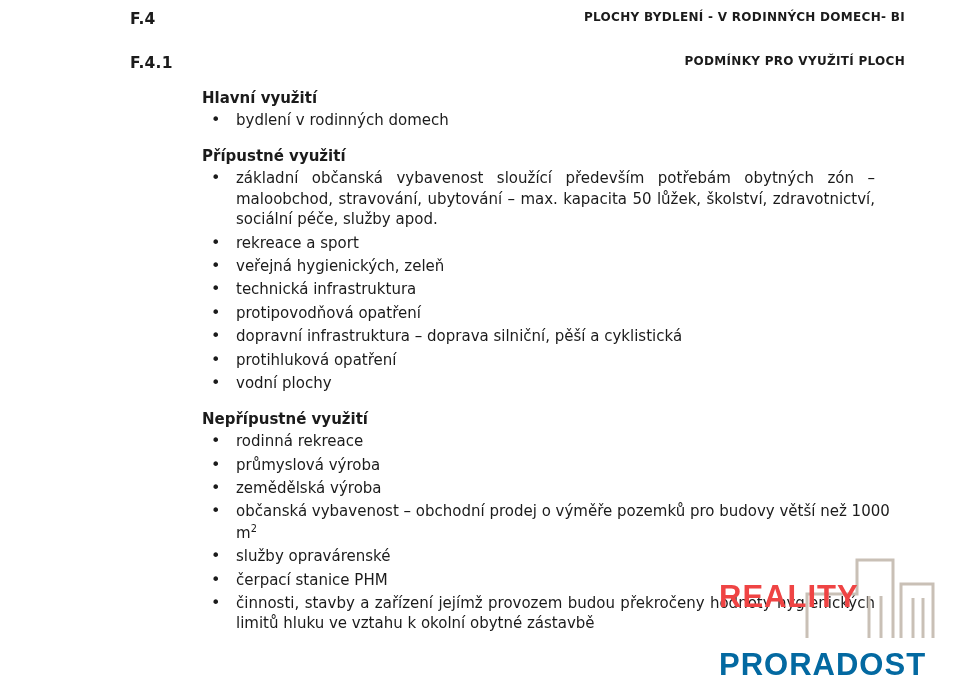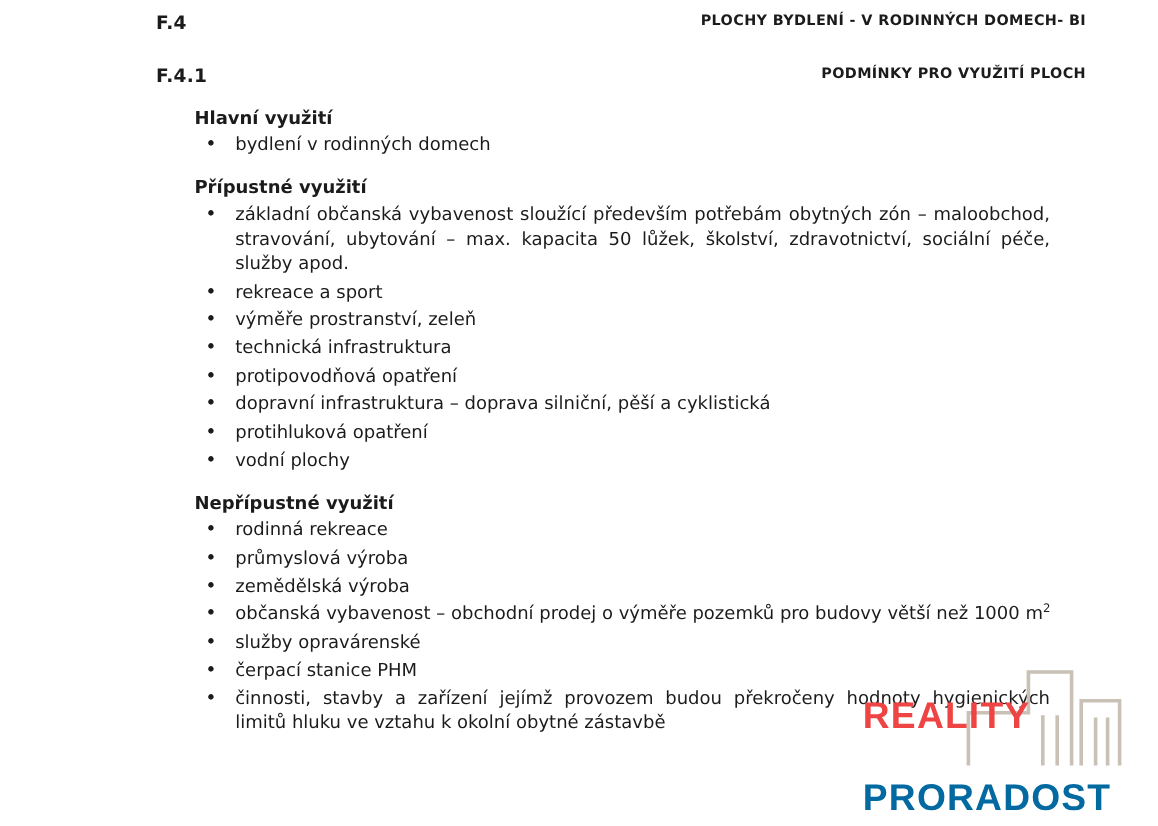--- a/index.html
+++ b/index.html
@@ -47,21 +47,21 @@
     width: 72px;
   }
   .heading-text {
     font-weight: bold;
     font-size: 12px;
     letter-spacing: 0.3px;
   }
 
   
   .section {
-    margin-left: 32px;
+    margin-left: 72px;
   }
   .section-title {
     font-weight: bold;
     font-size: 15px;
     margin-top: 17px;
     margin-bottom: 2px;
   }
 
   ul.bullets {
     list-style: none;
@@ -148,21 +148,21 @@
 
     <div class="section-title">Hlavní využití</div>
     <ul class="bullets">
       <li>bydlení v rodinných domech</li>
     </ul>
 
     <div class="section-title">Přípustné využití</div>
     <ul class="bullets">
       <li class="justify">základní občanská vybavenost sloužící především potřebám obytných zón – maloobchod, stravování, ubytování – max. kapacita 50 lůžek, školství, zdravotnictví, sociální péče, služby apod.</li>
       <li>rekreace a sport</li>
-      <li>výměře prostranství, zeleň</li>
+      <li>veřejná hygienických, zeleň</li>
       <li>technická infrastruktura</li>
       <li>protipovodňová opatření</li>
       <li>dopravní infrastruktura – doprava silniční, pěší a cyklistická</li>
       <li>protihluková opatření</li>
       <li>vodní plochy</li>
     </ul>
 
     <div class="section-title">Nepřípustné využití</div>
     <ul class="bullets">
       <li>rodinná rekreace</li>

